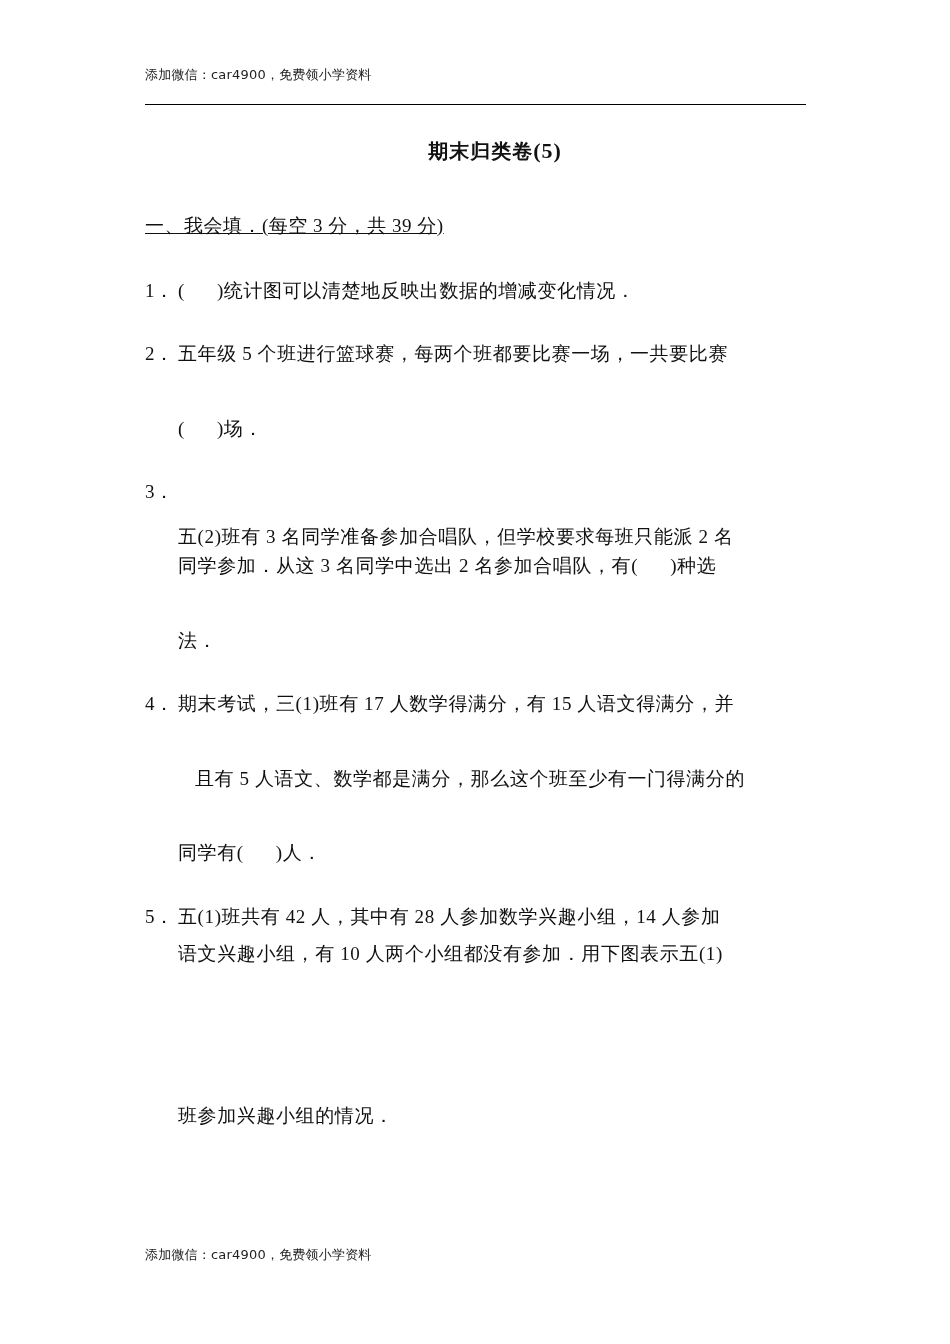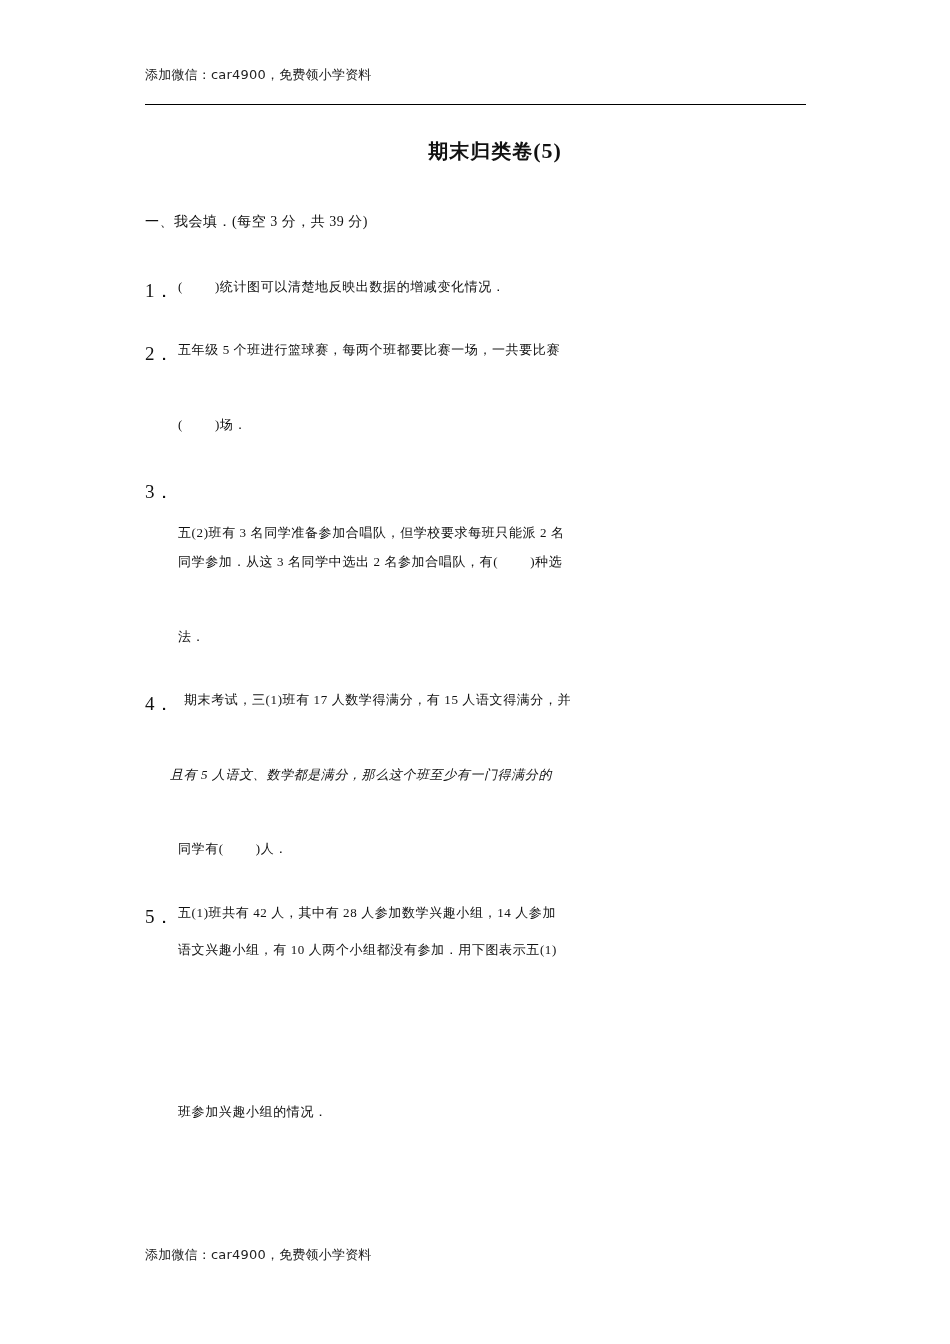--- a/index.html
+++ b/index.html
@@ -45,26 +45,27 @@
       margin-left: 20px;
     }
     .title .num {
       font-family: "Liberation Serif", serif;
       font-size: 22px;
     }
     .section-head {
       position: absolute;
       left: 145px;
       top: 213px;
-      font-size: 14px;
+      font-size: 19px;
       letter-spacing: 0.5px;
+      text-decoration: underline;
     }
     .line {
       position: absolute;
-      font-size: 13px;
+      font-size: 19px;
       white-space: nowrap;
       letter-spacing: 0.6px;
     }
     .qnum {
       position: absolute;
       left: 145px;
       font-size: 19px;
     }
     .blank {
       display: inline-block;
@@ -113,22 +114,22 @@
     <span class="qnum" style="top:479px;">3．</span>
     <div class="line" style="left:178px; top:479px;margin-top:45px;">五(2)班有 3 名同学准备参加合唱队，但学校要求每班只能派 2 名</div>
     <div class="line" style="left:178px; top:553px;text-align:center;">
       <span>同学参加．从这 3 名同学中选出 2 名参加合唱队，有(</span><span class="blank"></span><span>)种选</span>
     </div>
     <div class="line" style="left:178px; top:628px;">法．</div>
   </div>
 
   <div>
     <span class="qnum" style="top:691px;">4．</span>
-    <div class="line" style="left:184px; top:691px;">期末考试，三(1)班有 17 人数学得满分，有 15 人语文得满分，并</div>
-    <div class="line" style="left:170px; top:766px;font-style:italic;">且有 5 人语文、数学都是满分，那么这个班至少有一门得满分的</div>
+    <div class="line" style="left:178px; top:691px;">期末考试，三(1)班有 17 人数学得满分，有 15 人语文得满分，并</div>
+    <div class="line" style="left:195px; top:766px;">且有 5 人语文、数学都是满分，那么这个班至少有一门得满分的</div>
     <div class="line" style="left:178px; top:840px;font-family:Liberation Serif, serif;">
       <span>同学有(</span><span class="blank"></span><span>)人．</span>
     </div>
   </div>
 
   <div>
     <span class="qnum" style="top:904px;">5．</span>
     <div class="line" style="left:178px; top:904px;">五(1)班共有 42 人，其中有 28 人参加数学兴趣小组，14 人参加</div>
     <div class="line" style="left:178px; top:941px;">语文兴趣小组，有 10 人两个小组都没有参加．用下图表示五(1)</div>
     <div class="line" style="left:178px; top:1103px;">班参加兴趣小组的情况．</div>

